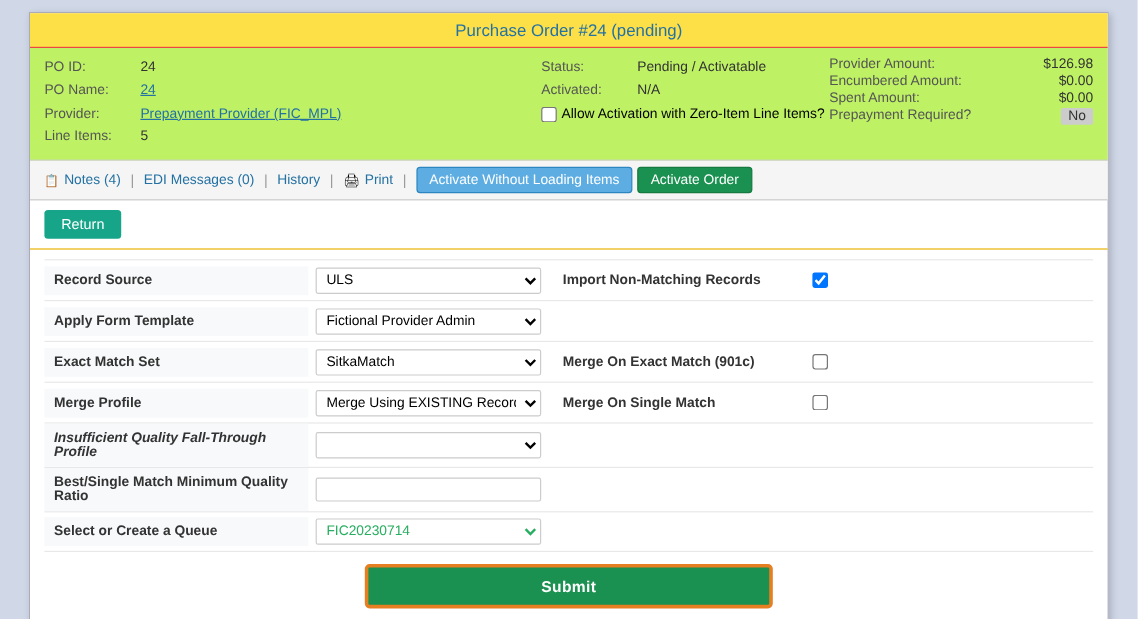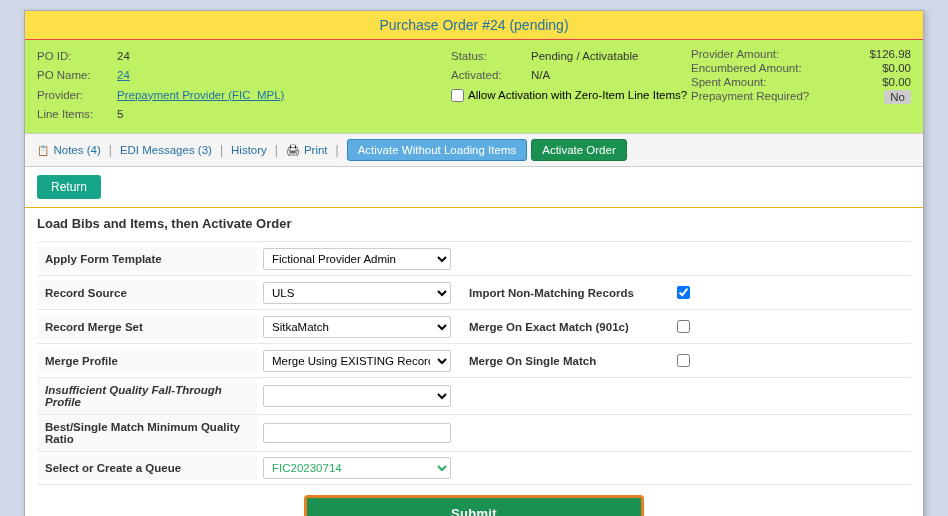--- a/index.html
+++ b/index.html
@@ -282,65 +282,64 @@
         <span class="info-right-label">Prepayment Required?</span>
         <span class="info-right-value" style="background:#ccc;padding:1px 6px;border-radius:2px;">No</span>
       </div>
     </div>
   </div>
 
   <div class="toolbar">
     <span class="notes-icon"></span>
     <a class="toolbar-link">Notes (4)</a>
     <span class="toolbar-sep">|</span>
-    <a class="toolbar-link">EDI Messages (3)</a>
+    <a class="toolbar-link">EDI Messages (0)</a>
     <span class="toolbar-sep">|</span>
     <a class="toolbar-link">History</a>
     <span class="toolbar-sep">|</span>
     <span class="print-icon"></span>
     <a class="toolbar-link">Print</a>
     <span class="toolbar-sep">|</span>
     <button class="toolbar-btn teal">Activate Without Loading Items</button>
     <button class="toolbar-btn green">Activate Order</button>
   </div>
 
   <div class="return-section">
     <button class="return-btn">Return</button>
   </div>
 
   <div class="form-section">
-    <div class="form-title">Load Bibs and Items, then Activate Order</div>
 
     <div class="form-grid">
-
-      <div class="form-row">
-        <div class="form-label">Apply Form Template</div>
-        <div class="form-input-area">
-          <select class="form-select">
-            <option>Fictional Provider Admin</option>
-          </select>
-        </div>
-        <div class="spacer"></div>
-      </div>
 
       <div class="form-row">
         <div class="form-label">Record Source</div>
         <div class="form-input-area">
           <select class="form-select">
             <option>ULS</option>
           </select>
         </div>
         <div class="form-right">
           <span class="right-label">Import Non-Matching Records</span>
           <input type="checkbox" class="right-check" checked="" style="">
         </div>
       </div>
 
       <div class="form-row">
-        <div class="form-label">Record Merge Set</div>
+        <div class="form-label">Apply Form Template</div>
+        <div class="form-input-area">
+          <select class="form-select">
+            <option>Fictional Provider Admin</option>
+          </select>
+        </div>
+        <div class="spacer"></div>
+      </div>
+
+      <div class="form-row">
+        <div class="form-label">Exact Match Set</div>
         <div class="form-input-area">
           <select class="form-select">
             <option>SitkaMatch</option>
           </select>
         </div>
         <div class="form-right">
           <span class="right-label">Merge On Exact Match (901c)</span>
           <input type="checkbox" class="right-check" style="">
         </div>
       </div>

